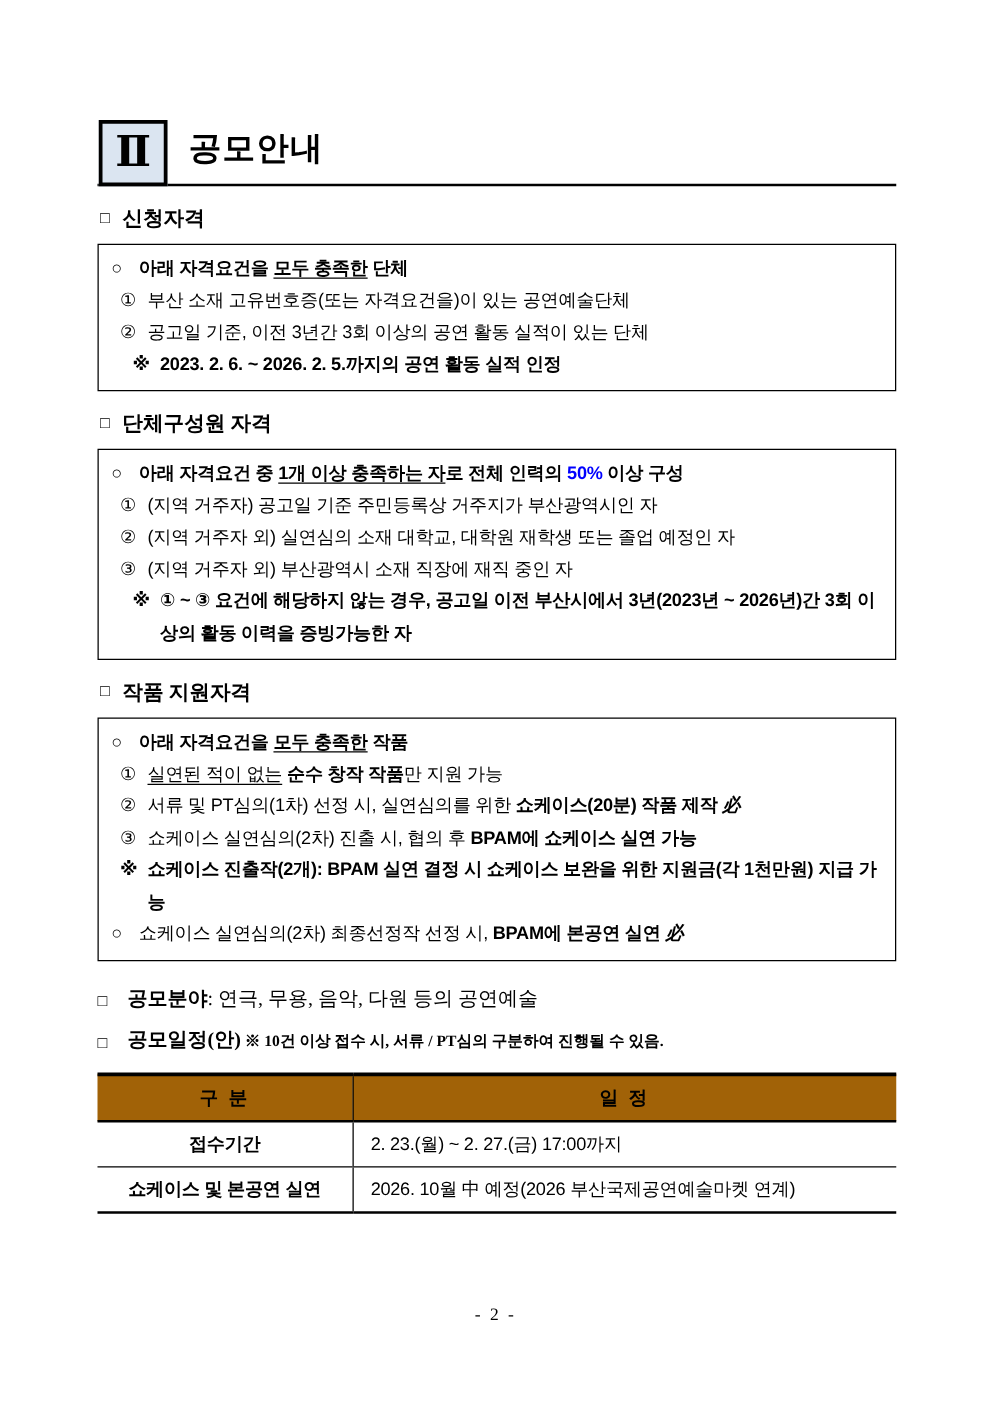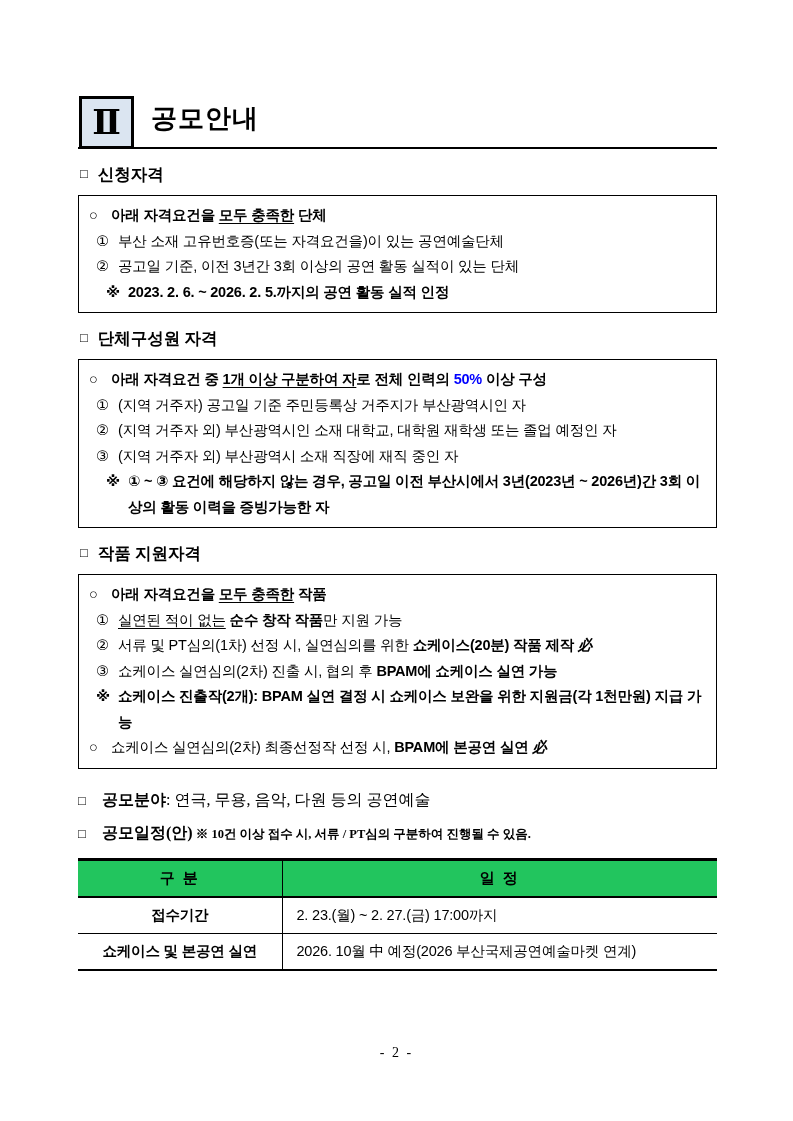--- a/index.html
+++ b/index.html
@@ -59,21 +59,21 @@
   .plain-lines { font-family: "Liberation Serif", "DejaVu Serif", serif; font-size: 16px; margin-top: 16px; }
   .plain-lines .line { line-height: 30px; }
   .plain-lines .marker { flex: 0 0 24px; font-size: 13px; padding-top: 1px; }
 
   
   table.schedule {
     width: 100%; border-collapse: collapse; margin-top: 9px;
     font-size: 14.5px; letter-spacing: -0.2px;
   }
   table.schedule th {
-    background: #22c55e;
+    background: #a16207;
     border-top: 3px solid #000; border-bottom: 2.2px solid #000;
     padding: 8px 4px; font-weight: bold; font-size: 15px;
     letter-spacing: 2px;
   }
   table.schedule td { border-top: 1.2px solid #000; padding: 8px 14px; height: 36px; }
   table.schedule tr > *:first-child { width: 204px; border-right: 1.6px solid #000; }
   table.schedule td.c1 { text-align: center; font-weight: bold; padding: 8px 4px; }
   table.schedule td.c2 { text-align: left; }
   table.schedule tbody tr:last-child td { border-bottom: 2.6px solid #000; }
 
@@ -120,29 +120,29 @@
       </div>
     </div>
 
   <div class="sec-heading">
     <span class="sq">□</span>
     <span>단체구성원 자격</span>
   </div>
   <div class="rule-box">
       <div class="line">
         <span class="marker b">○</span>
-        <span class="txt"><span class="b">아래 자격요건 중 </span><span class="b u">1개 이상 구분하여 자</span><span class="b">로 전체 인력의 </span><span class="b" style="color: rgb(0, 0, 255); margin-top: 30px;">50%</span><span class="b"> 이상 구성</span></span>
+        <span class="txt"><span class="b">아래 자격요건 중 </span><span class="b u">1개 이상 충족하는 자</span><span class="b">로 전체 인력의 </span><span class="b" style="color: rgb(0, 0, 255); margin-top: 30px;">50%</span><span class="b"> 이상 구성</span></span>
       </div>
       <div class="line ind1">
         <span class="marker">①</span>
         <span class="txt"><span>(지역 거주자) 공고일 기준 주민등록상 거주지가 부산광역시인 자</span></span>
       </div>
       <div class="line ind1">
         <span class="marker">②</span>
-        <span class="txt"><span>(지역 거주자 외) 부산광역시인 소재 대학교, 대학원 재학생 또는 졸업 예정인 자</span></span>
+        <span class="txt"><span>(지역 거주자 외) 실연심의 소재 대학교, 대학원 재학생 또는 졸업 예정인 자</span></span>
       </div>
       <div class="line ind1">
         <span class="marker">③</span>
         <span class="txt"><span>(지역 거주자 외) 부산광역시 소재 직장에 재직 중인 자</span></span>
       </div>
       <div class="line ind2">
         <span class="marker b">※</span>
         <span class="txt"><span class="b">① ~ ③ 요건에 해당하지 않는 경우, 공고일 이전 부산시에서 3년(2023년 ~ 2026년)간 3회 이상의 활동 이력을 증빙가능한 자</span></span>
       </div>
     </div>

